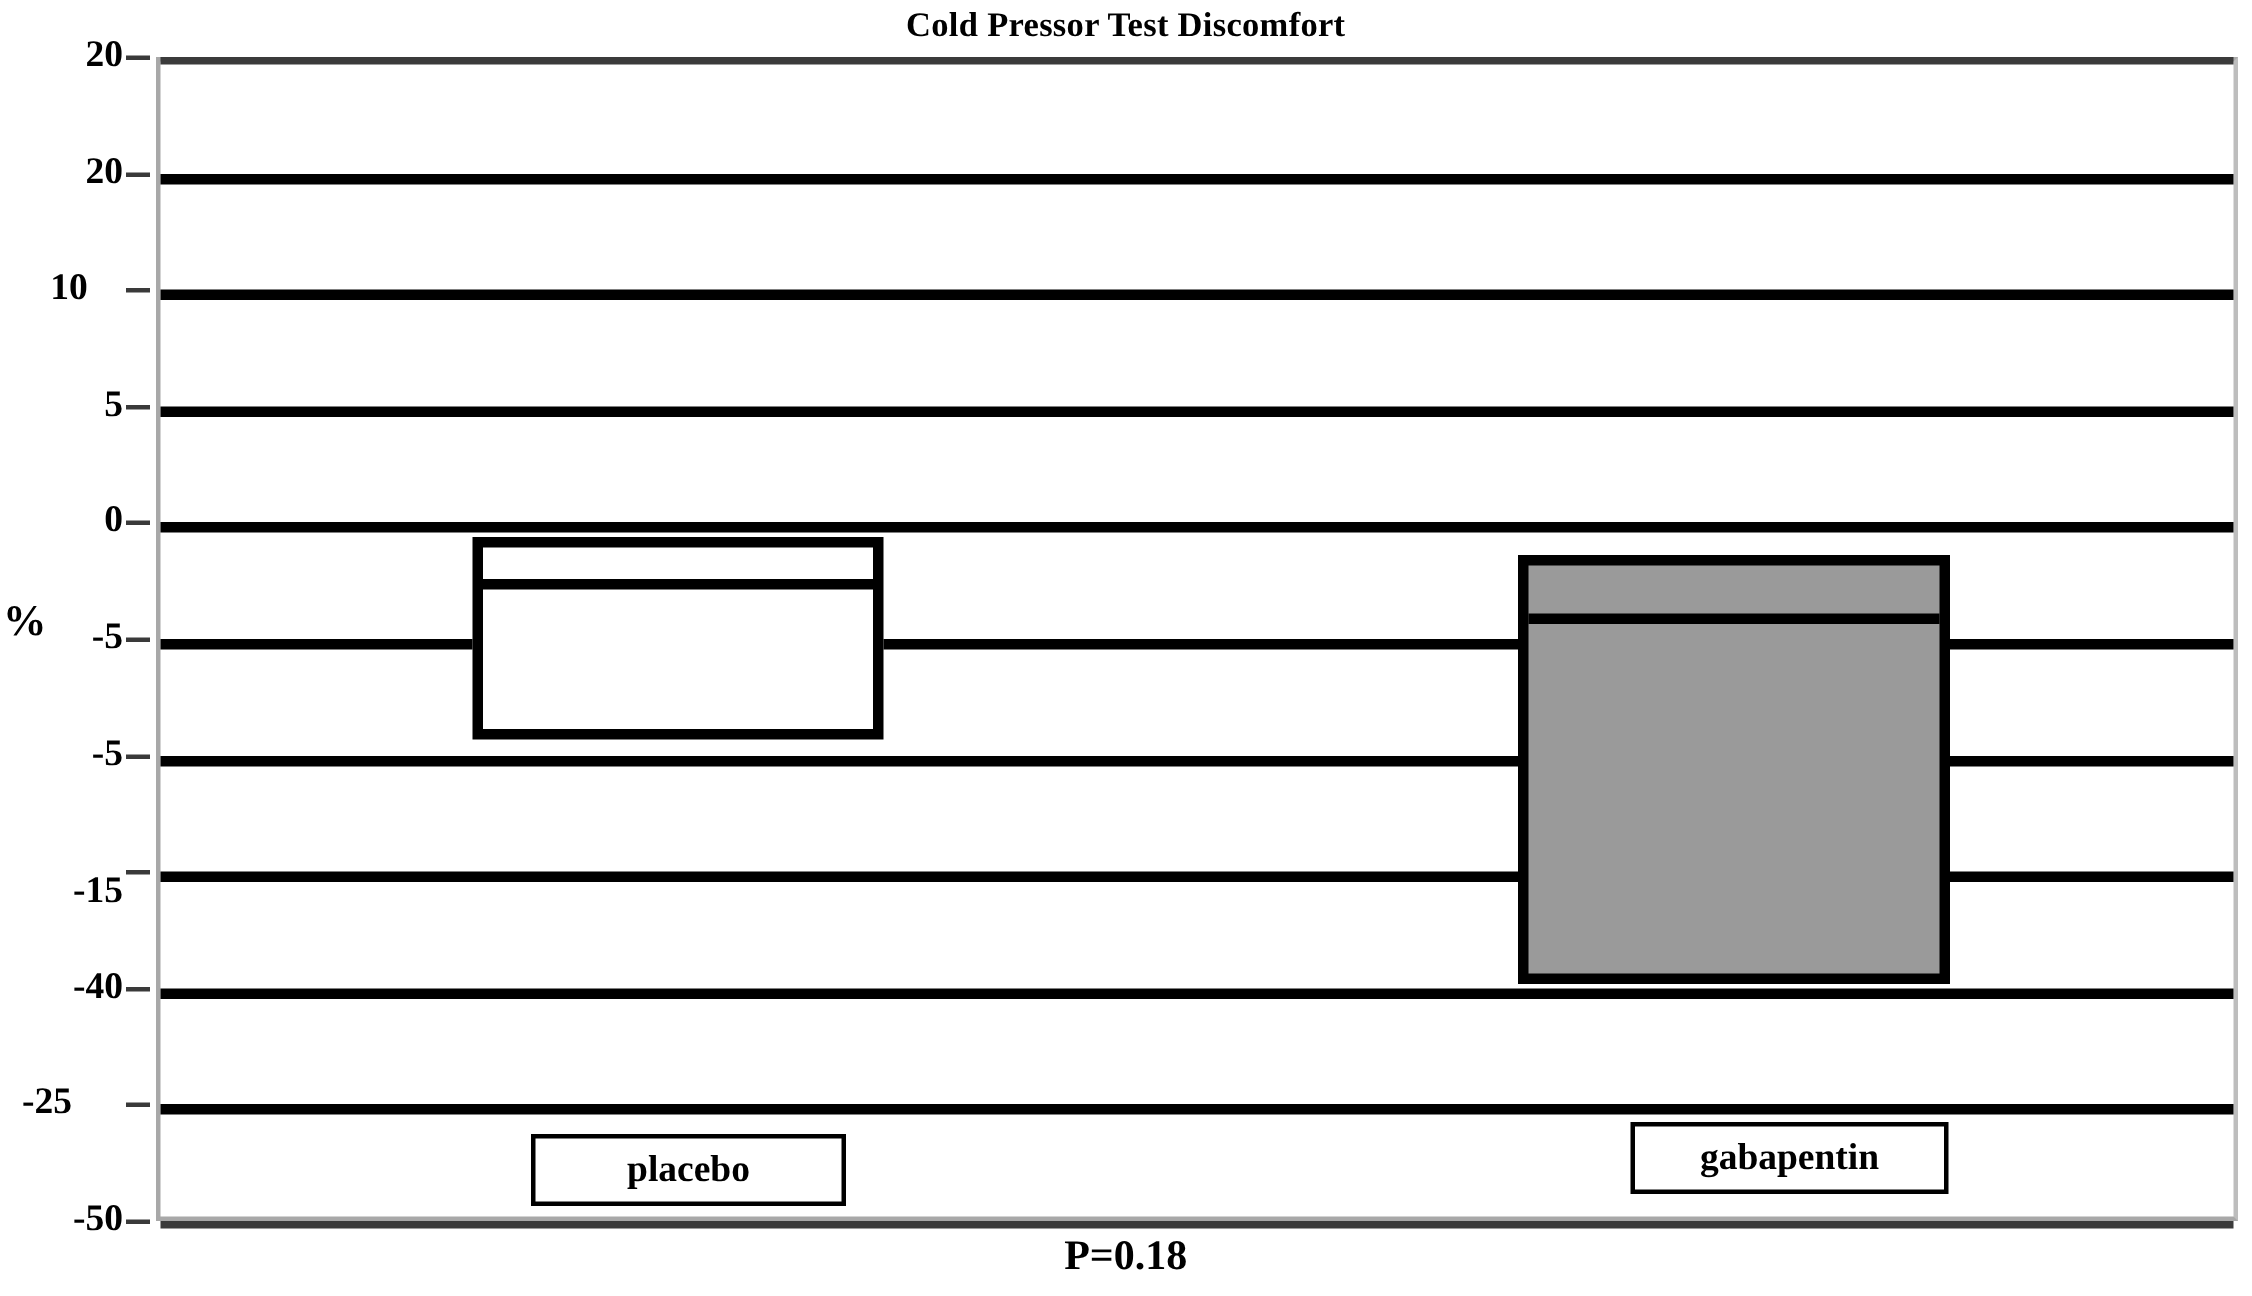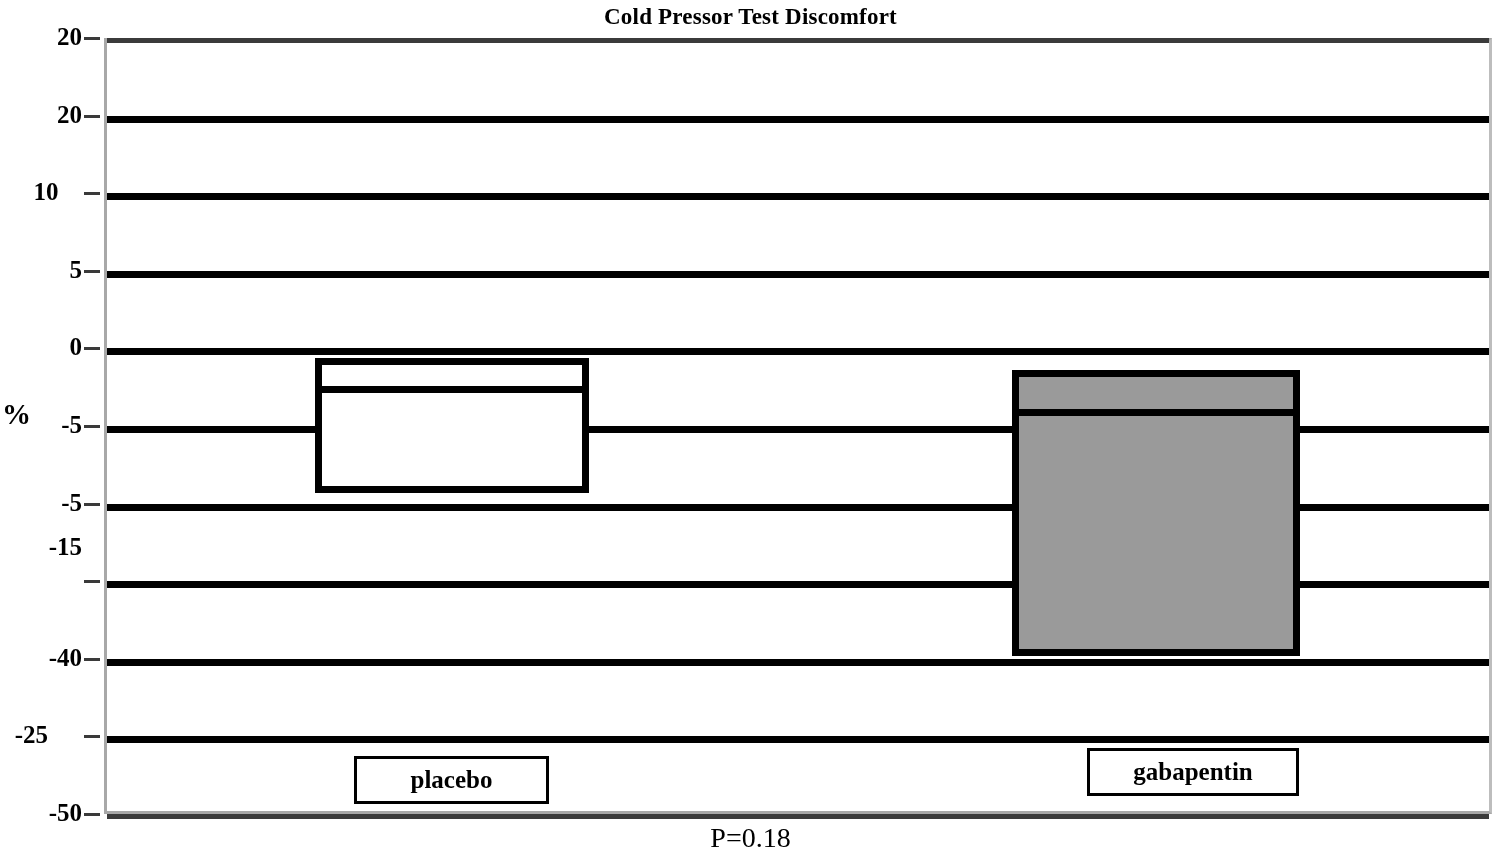--- a/index.html
+++ b/index.html
@@ -126,21 +126,21 @@
   }
 
   
   #p-value {
     position: absolute;
     left: 0;
     top: 820px;
     width: 1501px;
     text-align: center;
     font-size: 28px;
-    font-weight: normal;
+    font-weight: bold;
     color: #000000;
     line-height: 36px;
     white-space: nowrap;
   }
 </style>
 </head>
 <body>
 
 <div id="chart-root">
 
@@ -149,21 +149,21 @@
   <div id="y-axis-title" style="top: 398.584px;">%</div>
 
   <div id="y-tick-labels">
       <div class="y-tick-label" style="top: 24px; right: 1419px;">20</div>
       <div class="y-tick-label" style="top: 101.6px; right: 1419px;">20</div>
       <div class="y-tick-label" style="top: 179.2px; right: 1419px; text-align: center;">10</div>
       <div class="y-tick-label" style="top: 256.8px; right: 1419px;">5</div>
       <div class="y-tick-label" style="top: 334.4px; right: 1419px;">0</div>
       <div class="y-tick-label" style="top: 412px; right: 1419px;">-5</div>
       <div class="y-tick-label" style="top: 489.6px; right: 1419px;">-5</div>
-      <div class="y-tick-label" style="top: 534px; right: 1419px; text-align: right;">-15</div>
+      <div class="y-tick-label" style="top: 581px; right: 1419px; text-align: right;">-15</div>
       <div class="y-tick-label" style="top: 644.8px; right: 1419px;">-40</div>
       <div class="y-tick-label" style="top: 722.4px; right: 1453px;">-25</div>
       <div class="y-tick-label" style="top: 800px; right: 1419px;">-50</div>
     </div>
   <div id="y-tick-marks">
       <div class="y-tick-mark" style="top: 37px;"></div>
       <div class="y-tick-mark" style="top: 114.6px;"></div>
       <div class="y-tick-mark" style="top: 192.2px;"></div>
       <div class="y-tick-mark" style="top: 269.8px;"></div>
       <div class="y-tick-mark" style="top: 347.4px;"></div>
@@ -191,20 +191,20 @@
       </div>
     <div id="bars">
         <div class="bar" style="left: 208px; width: 274px; top: 316.608px; height: 135.8px; background: rgb(255, 255, 255); border-color: rgb(0, 0, 0);">
           <div class="bar-inner-line" style="top: 20.936px; background: rgb(0, 0, 0);"></div>
         </div>
         <div class="bar" style="left: 905px; width: 288px; top: 329.024px; height: 286.344px; background: rgb(154, 154, 154); border-color: rgb(0, 0, 0);">
           <div class="bar-inner-line" style="top: 31.8px; background: rgb(0, 0, 0);"></div>
         </div>
       </div>
     <div id="cat-boxes">
-        <div class="cat-box" style="left: 247px; top: 715px; width: 195px; height: 48px;">placebo</div>
+        <div class="cat-box" style="left: 247px; top: 715px; width: 210px; height: 48px;">placebo</div>
         <div class="cat-box" style="left: 980px; top: 707px; width: 212px; height: 48px;">gabapentin</div>
       </div>
   </div>
 
   <div id="p-value">P=0.18</div>
 
 </div>
 
 </body></html>

